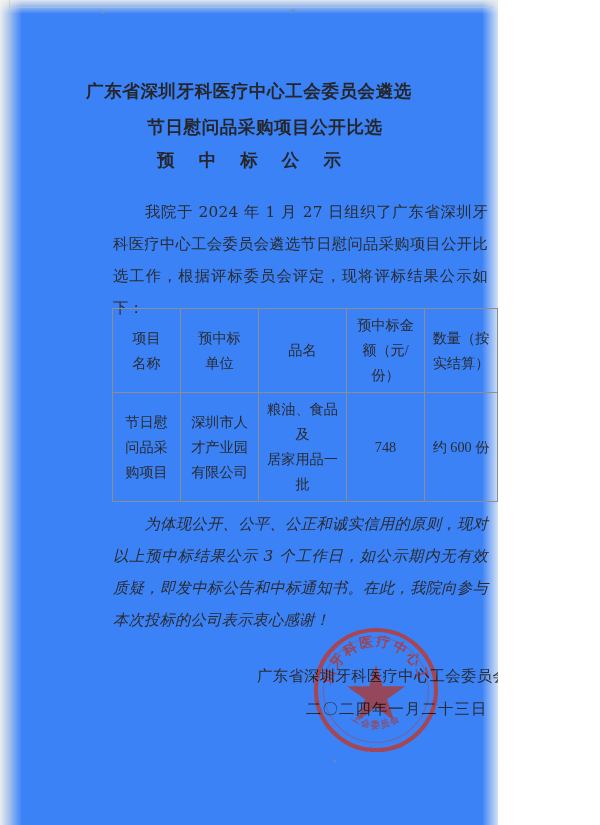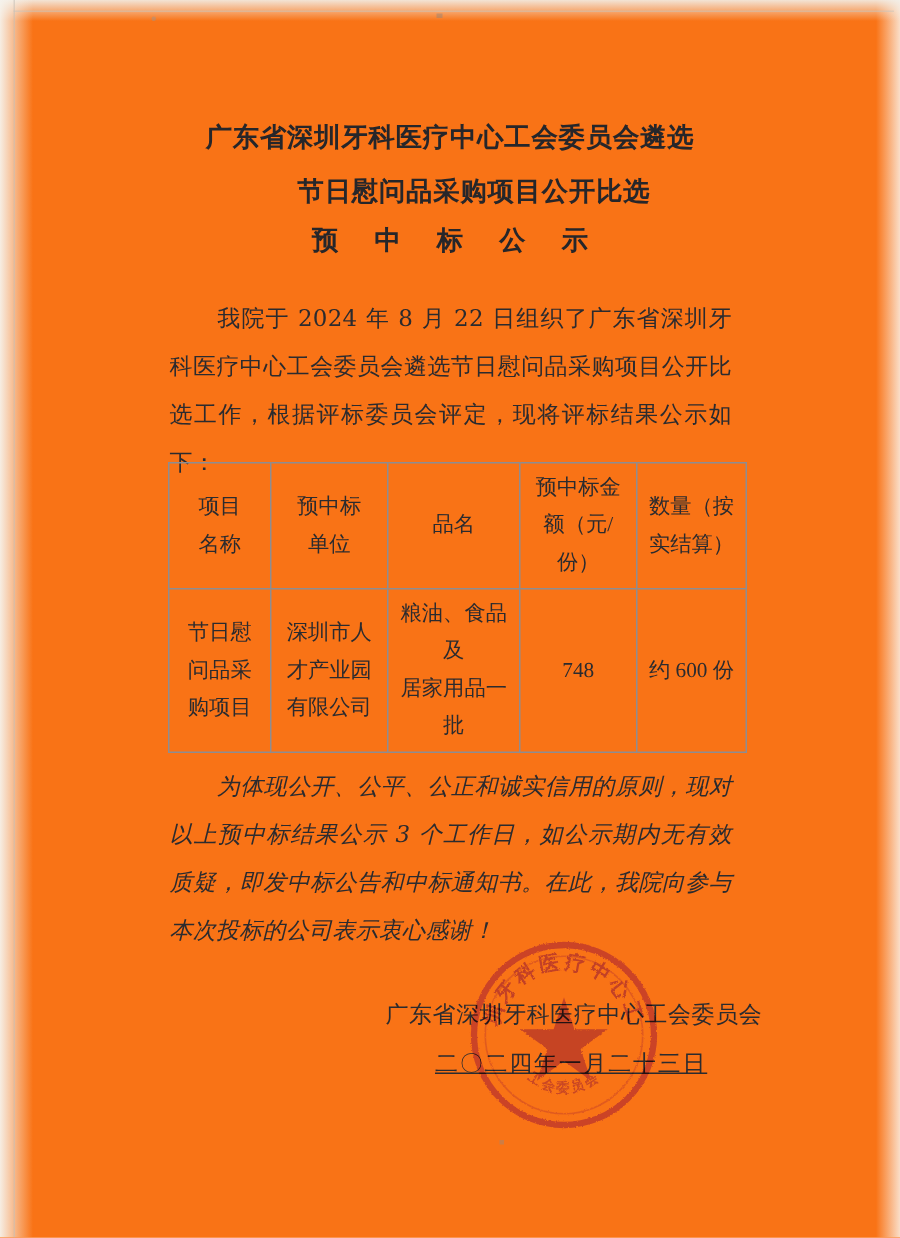--- a/index.html
+++ b/index.html
@@ -10,23 +10,23 @@
     width: 600px;
     height: 825px;
     background: #ffffff;
     font-family: "DejaVu Serif", "Liberation Serif", serif;
     overflow: hidden;
   }
 
   
   #scan-page {
     position: relative;
-    width: 600px;
+    width: 498px;
     height: 825px;
-    background: #f97316;
+    background: #3b82f6;
     overflow: hidden;
   }
   
   #paper-tone {
     position: absolute;
     inset: 0;
     background:
       linear-gradient(to right, rgba(246,244,238,0.95) 0px, rgba(255,255,255,0) 22px),
       linear-gradient(to bottom, rgba(242,240,234,0.9) 0px, rgba(255,255,255,0) 14px),
       linear-gradient(to left, rgba(250,249,245,0.8) 0px, rgba(255,255,255,0) 16px);
@@ -134,21 +134,21 @@
 
   
   .sign-line {
     position: absolute;
     color: #2b2b2f;
     font-size: 15.3px;
     letter-spacing: 0.4px;
     white-space: nowrap;
   }
   #sign-org  { left: 257px; top: 666px; }
-  #sign-date { left: 290px; top: 699px; letter-spacing: 1.2px; text-decoration: underline; }
+  #sign-date { left: 306px; top: 699px; letter-spacing: 1.2px; }
 
   
   #official-seal {
     position: absolute;
     left: 312px;
     top: 626px;
     width: 128px;
     height: 128px;
     z-index: 5;
     opacity: 0.88;
@@ -168,21 +168,21 @@
   <div id="scan-speck-a"></div>
   <div id="scan-speck-b"></div>
   <div id="scan-speck-c"></div>
 
   <div id="doc-content">
 
     <div class="doc-title" id="title-line-1">广东省深圳牙科医疗中心工会委员会遴选</div>
     <div class="doc-title" id="title-line-2">节日慰问品采购项目公开比选</div>
     <div class="doc-title" id="title-line-3">预 中 标 公 示</div>
 
-    <div class="para" id="para-intro"><span class="indent"></span><span>我院于 2024 年 8 月 22 日组织了广东省深圳牙科医疗中心工会委员会遴选节日慰问品采购项目公开比选工作，根据评标委员会评定，现将评标结果公示如下：</span></div>
+    <div class="para" id="para-intro"><span class="indent"></span><span>我院于 2024 年 1 月 27 日组织了广东省深圳牙科医疗中心工会委员会遴选节日慰问品采购项目公开比选工作，根据评标委员会评定，现将评标结果公示如下：</span></div>
 
     <table id="bid-table">
       <colgroup>
         <col class="col-a">
           <col class="col-b">
           <col class="col-c">
           <col class="col-d">
           <col class="col-e">
       </colgroup>
       <thead>

